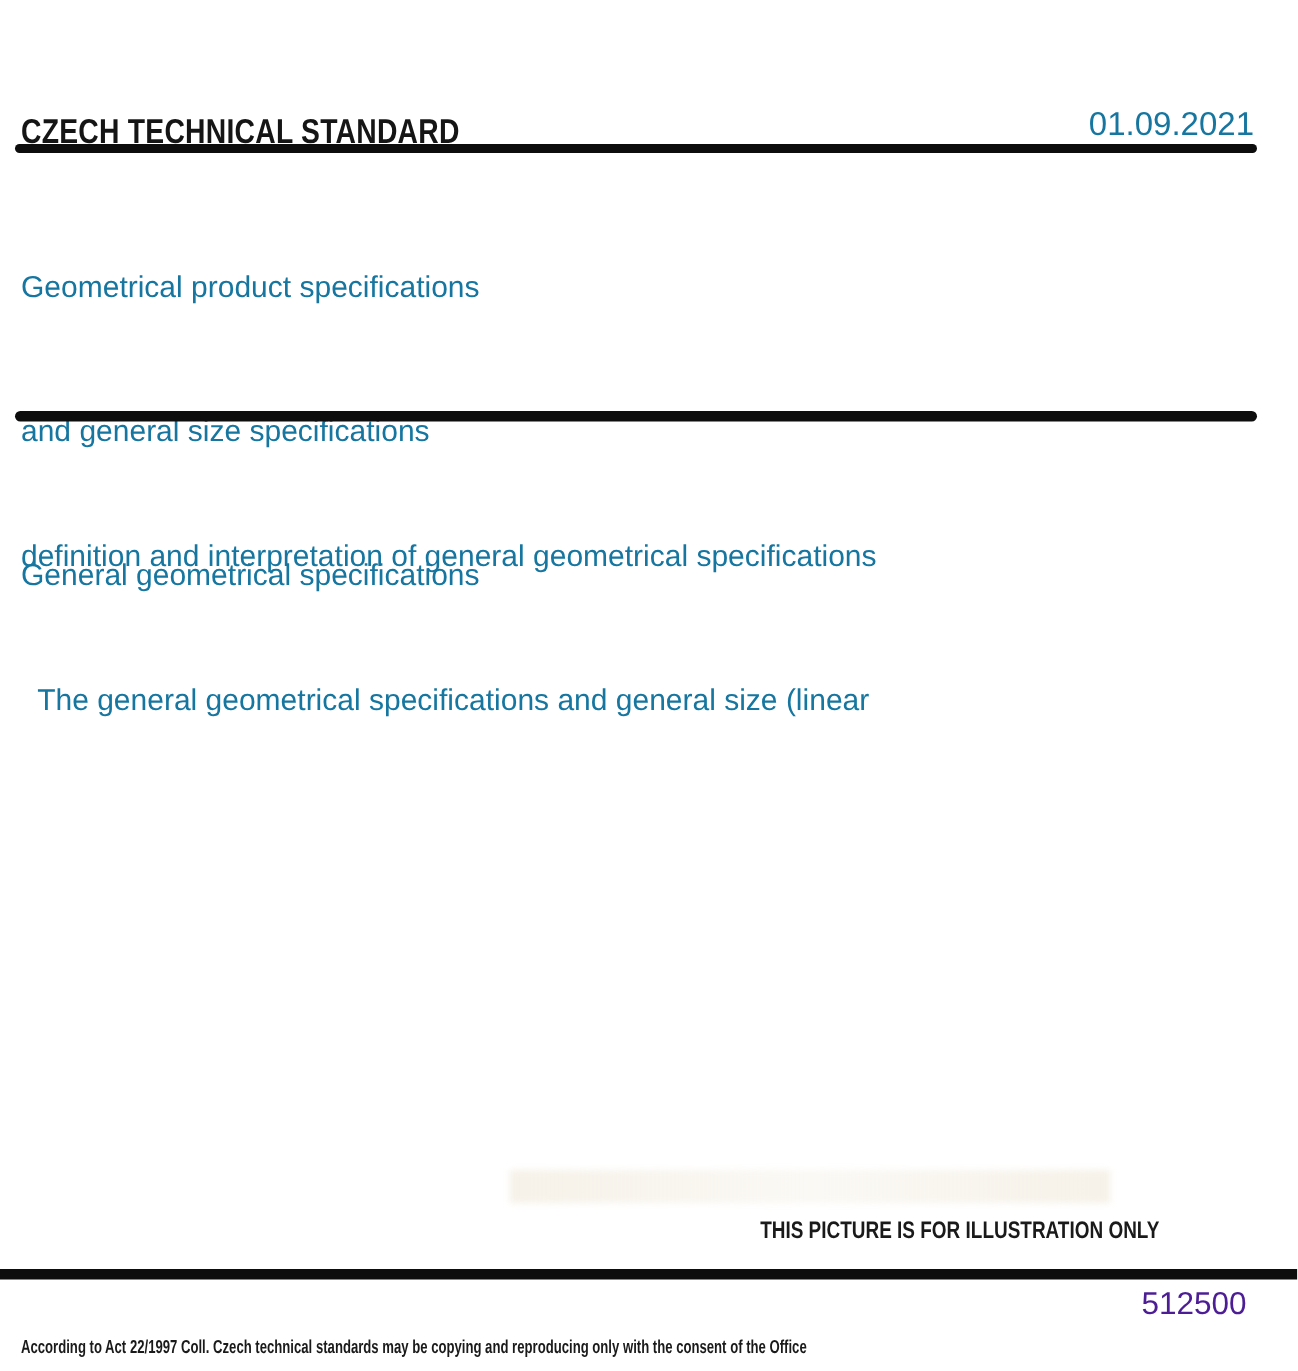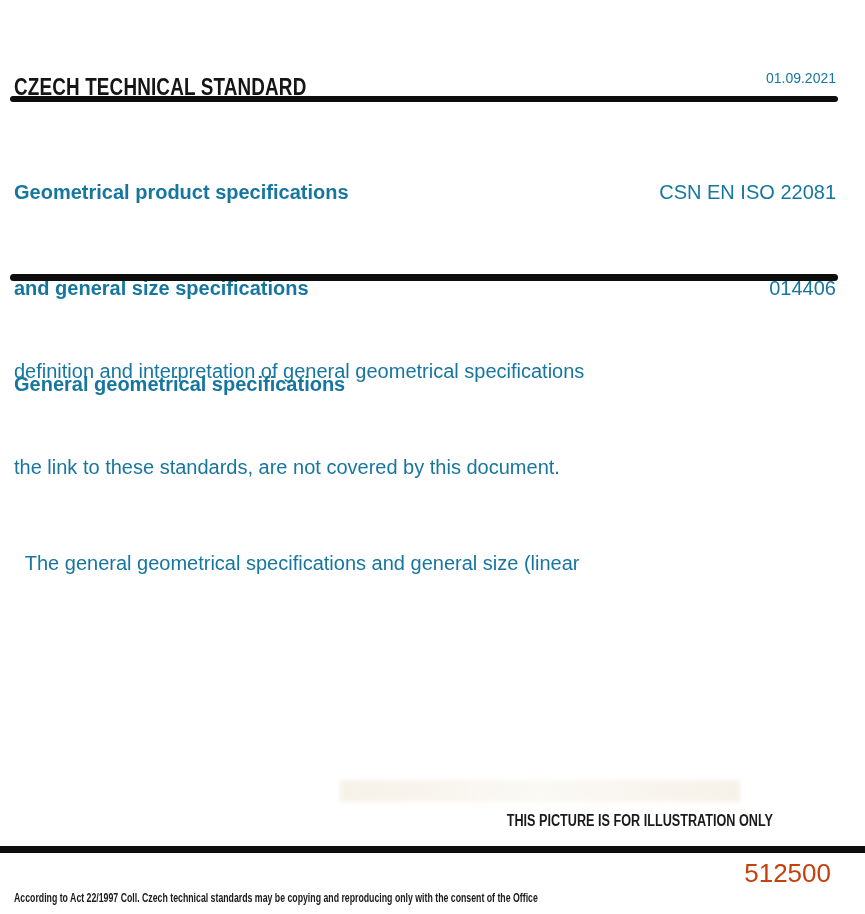--- a/index.html
+++ b/index.html
@@ -24,21 +24,21 @@
     color: #151515;
     white-space: nowrap;
     transform: scaleX(0.82);
     transform-origin: left center;
     letter-spacing: 0.2px;
   }
   .header-date {
     position: absolute;
     right: 29px;
     top: 70px;
-    font-size: 14px;
+    font-size: 22px;
     color: #1676A0;
     white-space: nowrap;
   }
 
   .rule {
     position: absolute;
     left: 10px;
     width: 828px;
     background: #0d0d0d;
     border-radius: 4px;
@@ -48,21 +48,20 @@
 
   
   .title-left {
     position: absolute;
     left: 14px;
     top: 112px;
     font-size: 20px;
     line-height: 32px;
     color: #1676A0;
     white-space: pre;
-    font-weight: bold;
   }
   .title-right {
     position: absolute;
     right: 29px;
     top: 112px;
     font-size: 20px;
     line-height: 32px;
     color: #1676A0;
     text-align: right;
     white-space: pre;
@@ -120,52 +119,47 @@
     line-height: 15px;
     color: #1a1a1a;
     white-space: pre;
     transform: scaleX(0.70);
     transform-origin: left top;
   }
   .footer-code {
     position: absolute;
     right: 34px;
     top: 858px;
-    font-size: 26px;
-    color: #c2410c;
+    font-size: 21px;
+    color: #4c1d95;
     white-space: nowrap;
   }
 </style>
 </head>
 <body>
 
 <div class="page">
 
   <div class="header-title">CZECH TECHNICAL STANDARD</div>
 
   <div class="header-date">01.09.2021</div>
 
   <div class="rule rule-1"></div>
 
   <div class="title-left">
     <div>Geometrical product specifications</div>
     <div>and general size specifications</div>
     <div>General geometrical specifications</div>
   </div>
 
-  <div class="title-right">
-    <div>CSN EN ISO 22081</div>
-    <div>014406</div>
-  </div>
 
   <div class="rule rule-2"></div>
 
   <div class="body-text">
     <div>definition and interpretation of general geometrical specifications</div>
-    <div>the link to these standards, are not covered by this document.</div>
     <div>  The general geometrical specifications and general size (linear</div>
     
     
     
     
     
     
     
     
   </div>

